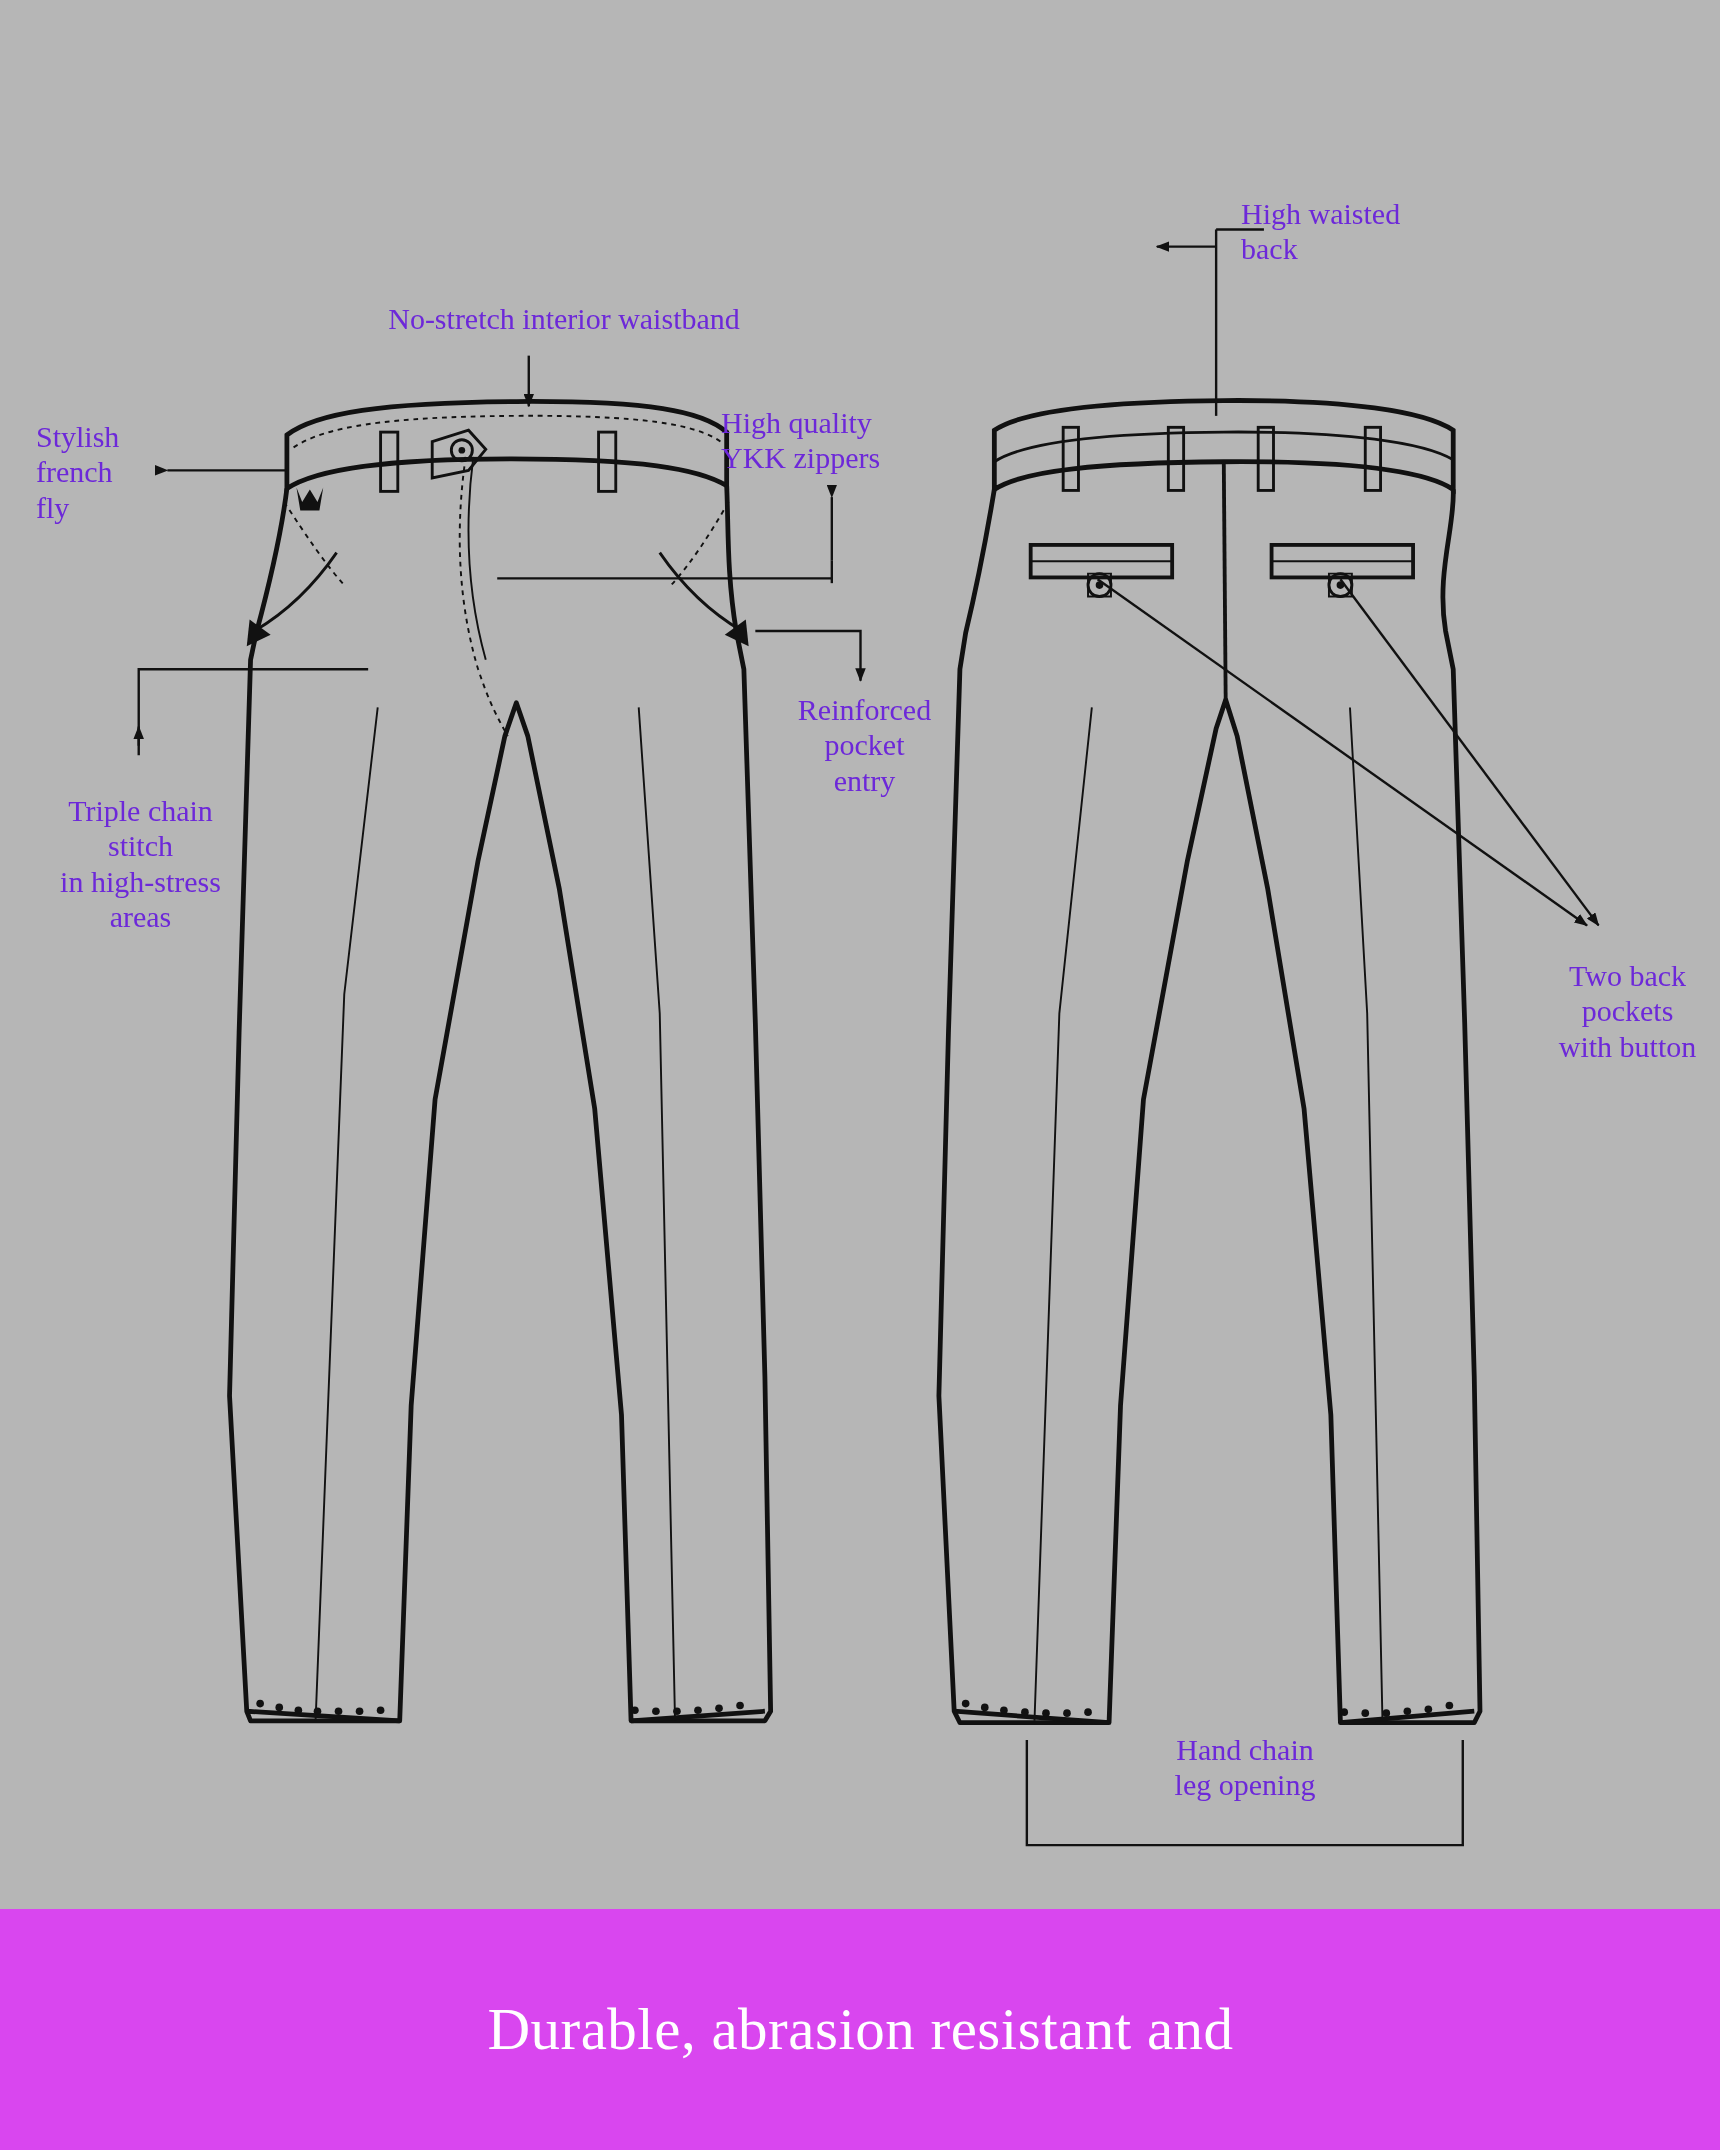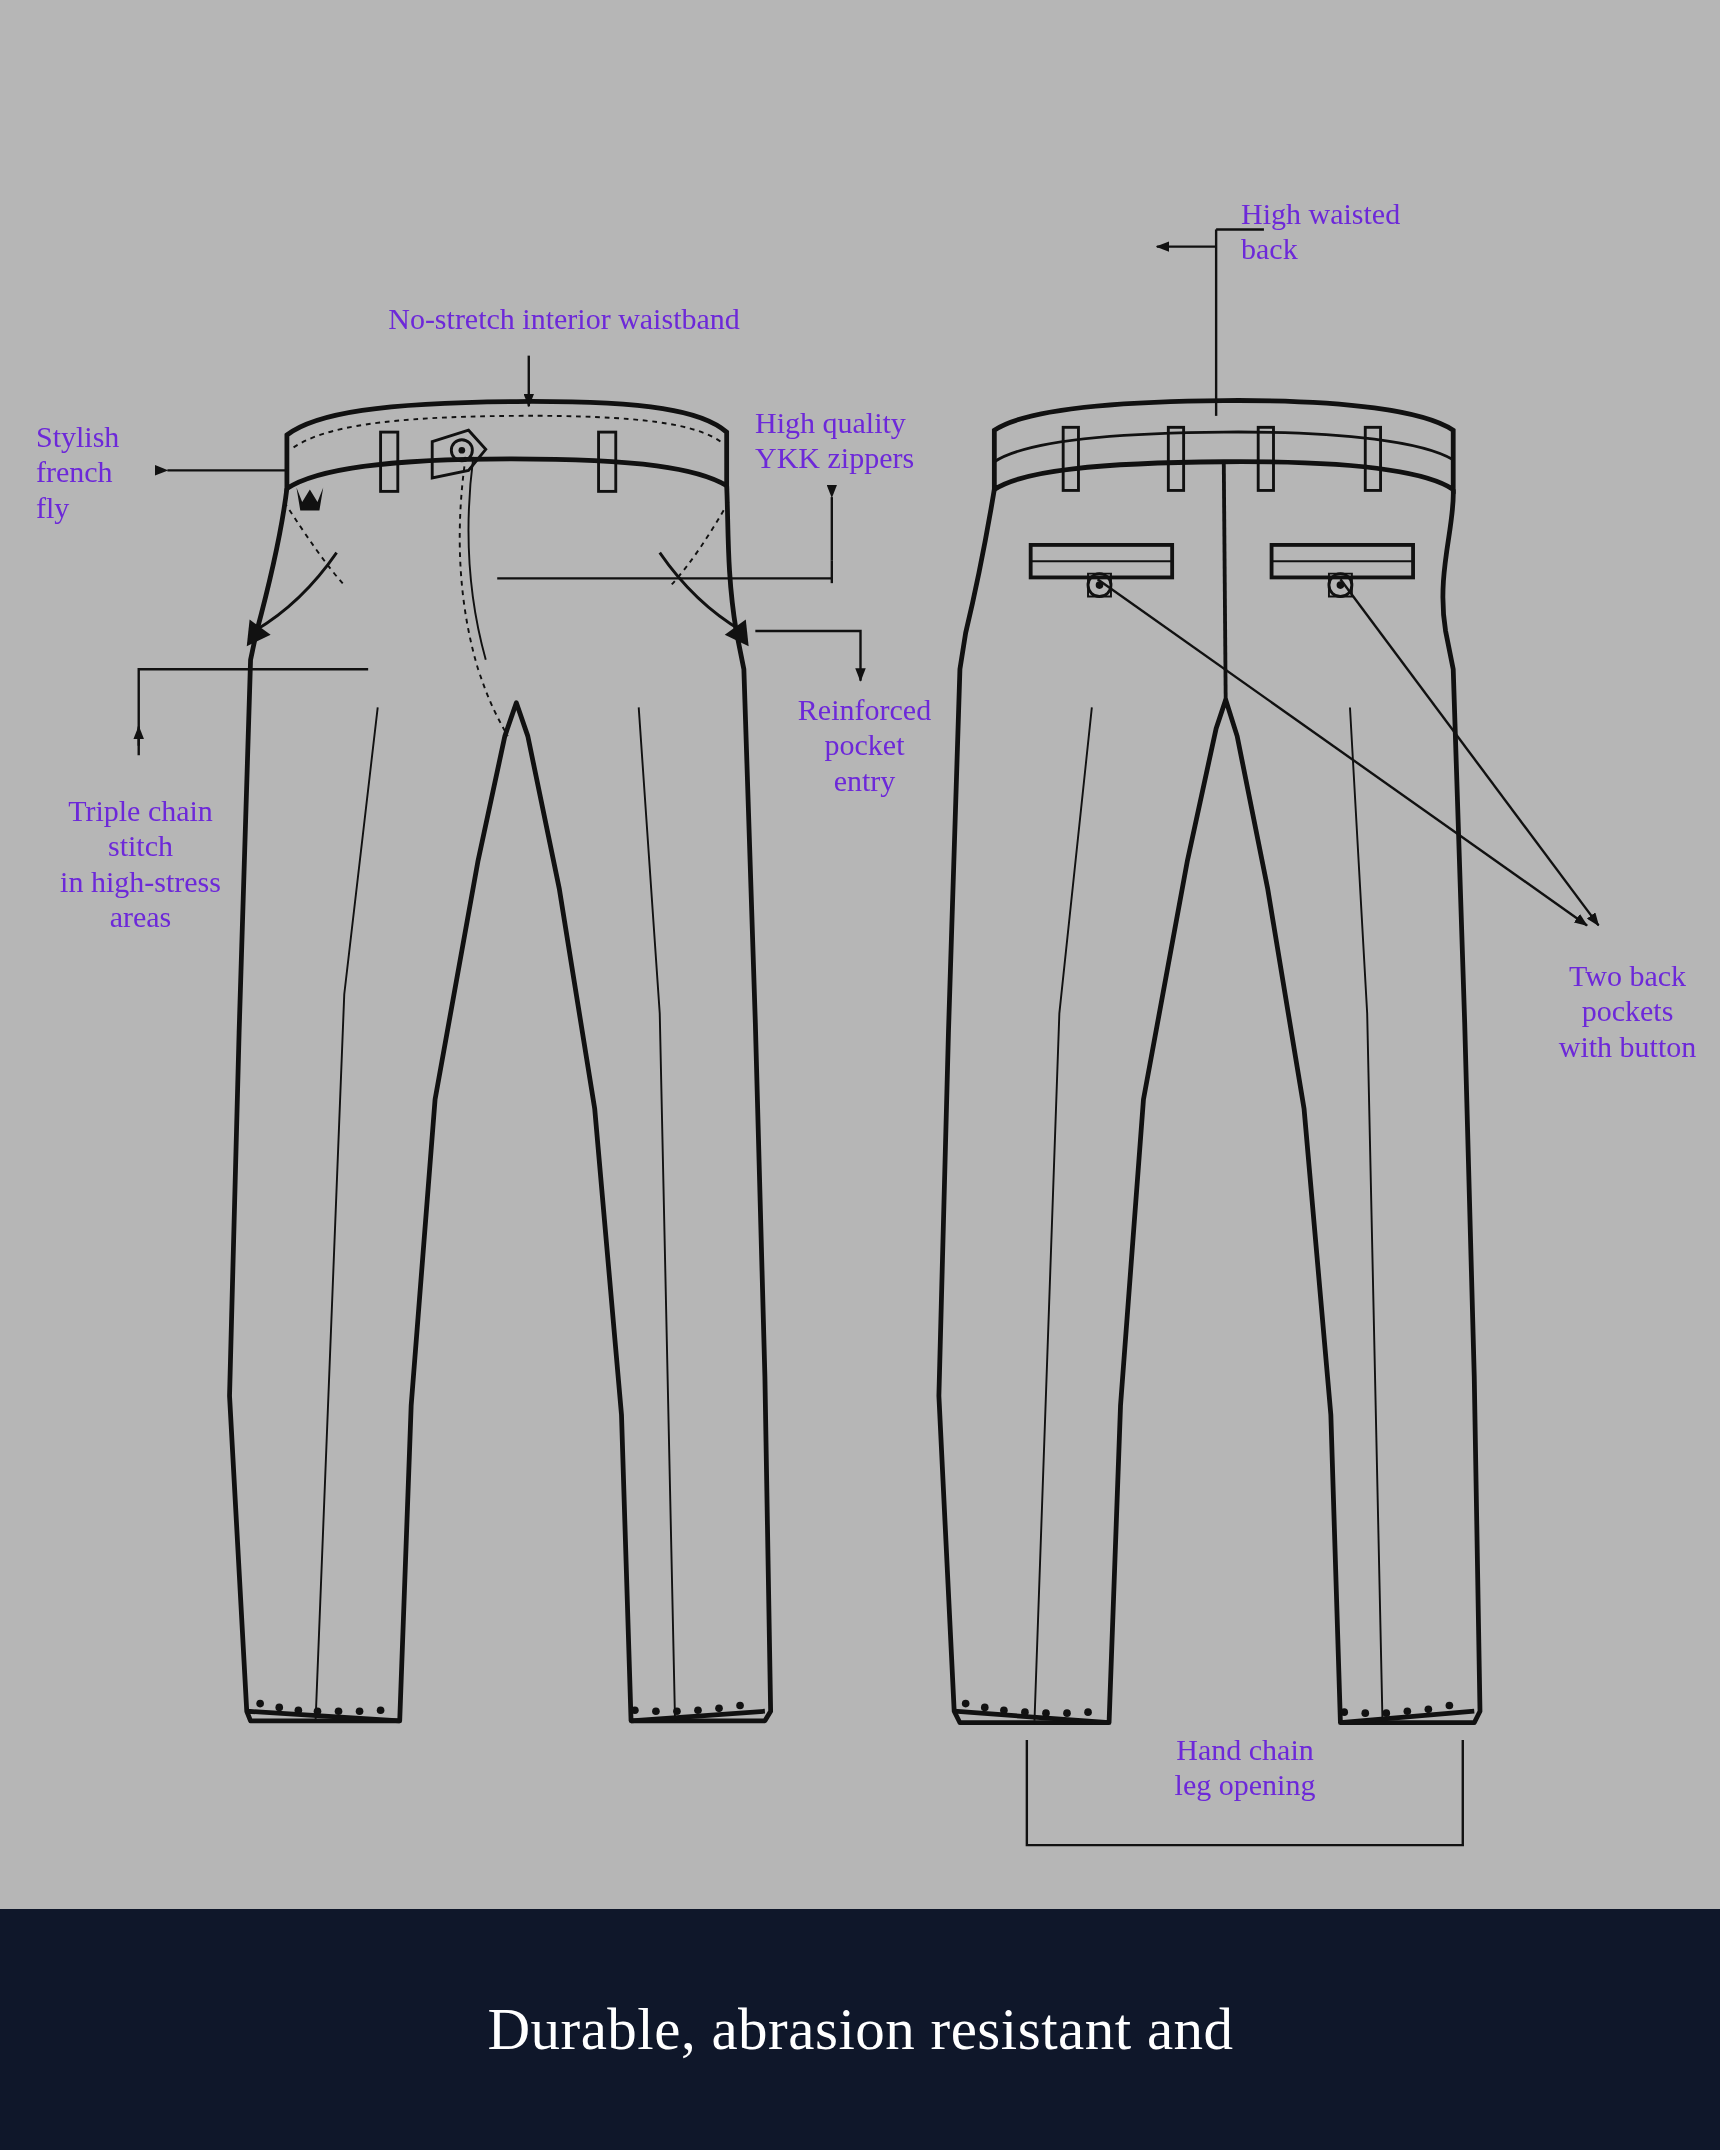--- a/index.html
+++ b/index.html
@@ -32,21 +32,21 @@
   }
   .annot.center { text-align: center; }
   .annot.left { text-align: left; }
 
   #footer-banner {
     position: absolute;
     left: 0;
     bottom: 0;
     width: 1721px;
     height: 242px;
-    background: #0f172a;
+    background: #d946ef;
     display: flex;
     flex-direction: column;
     align-items: center;
     justify-content: center;
   }
   #footer-banner .line {
     color: #ffffff;
     font-family: "Liberation Serif", serif;
     font-size: 59px;
     line-height: 1.18;
@@ -248,21 +248,21 @@
 
   <div class="annot center" style="left:325px; top:301px; width:478px;">No-stretch interior waistband</div>
 
   <div class="annot left" style="left:1241px; top:196px; width:268px;">High waisted
 back</div>
 
   <div class="annot left" style="left:36px; top:419px; width:153px;">Stylish
 french
 fly</div>
 
-  <div class="annot left" style="left:755px; top:405px; width:229px;">High quality
+  <div class="annot left" style="left:721px; top:405px; width:229px;">High quality
 YKK zippers</div>
 
   <div class="annot center" style="left:769px; top:692px; width:191px;">Reinforced
 pocket
 entry</div>
 
   <div class="annot center" style="left:21px; top:793px; width:239px;">Triple chain
 stitch
 in high-stress
 areas</div>

